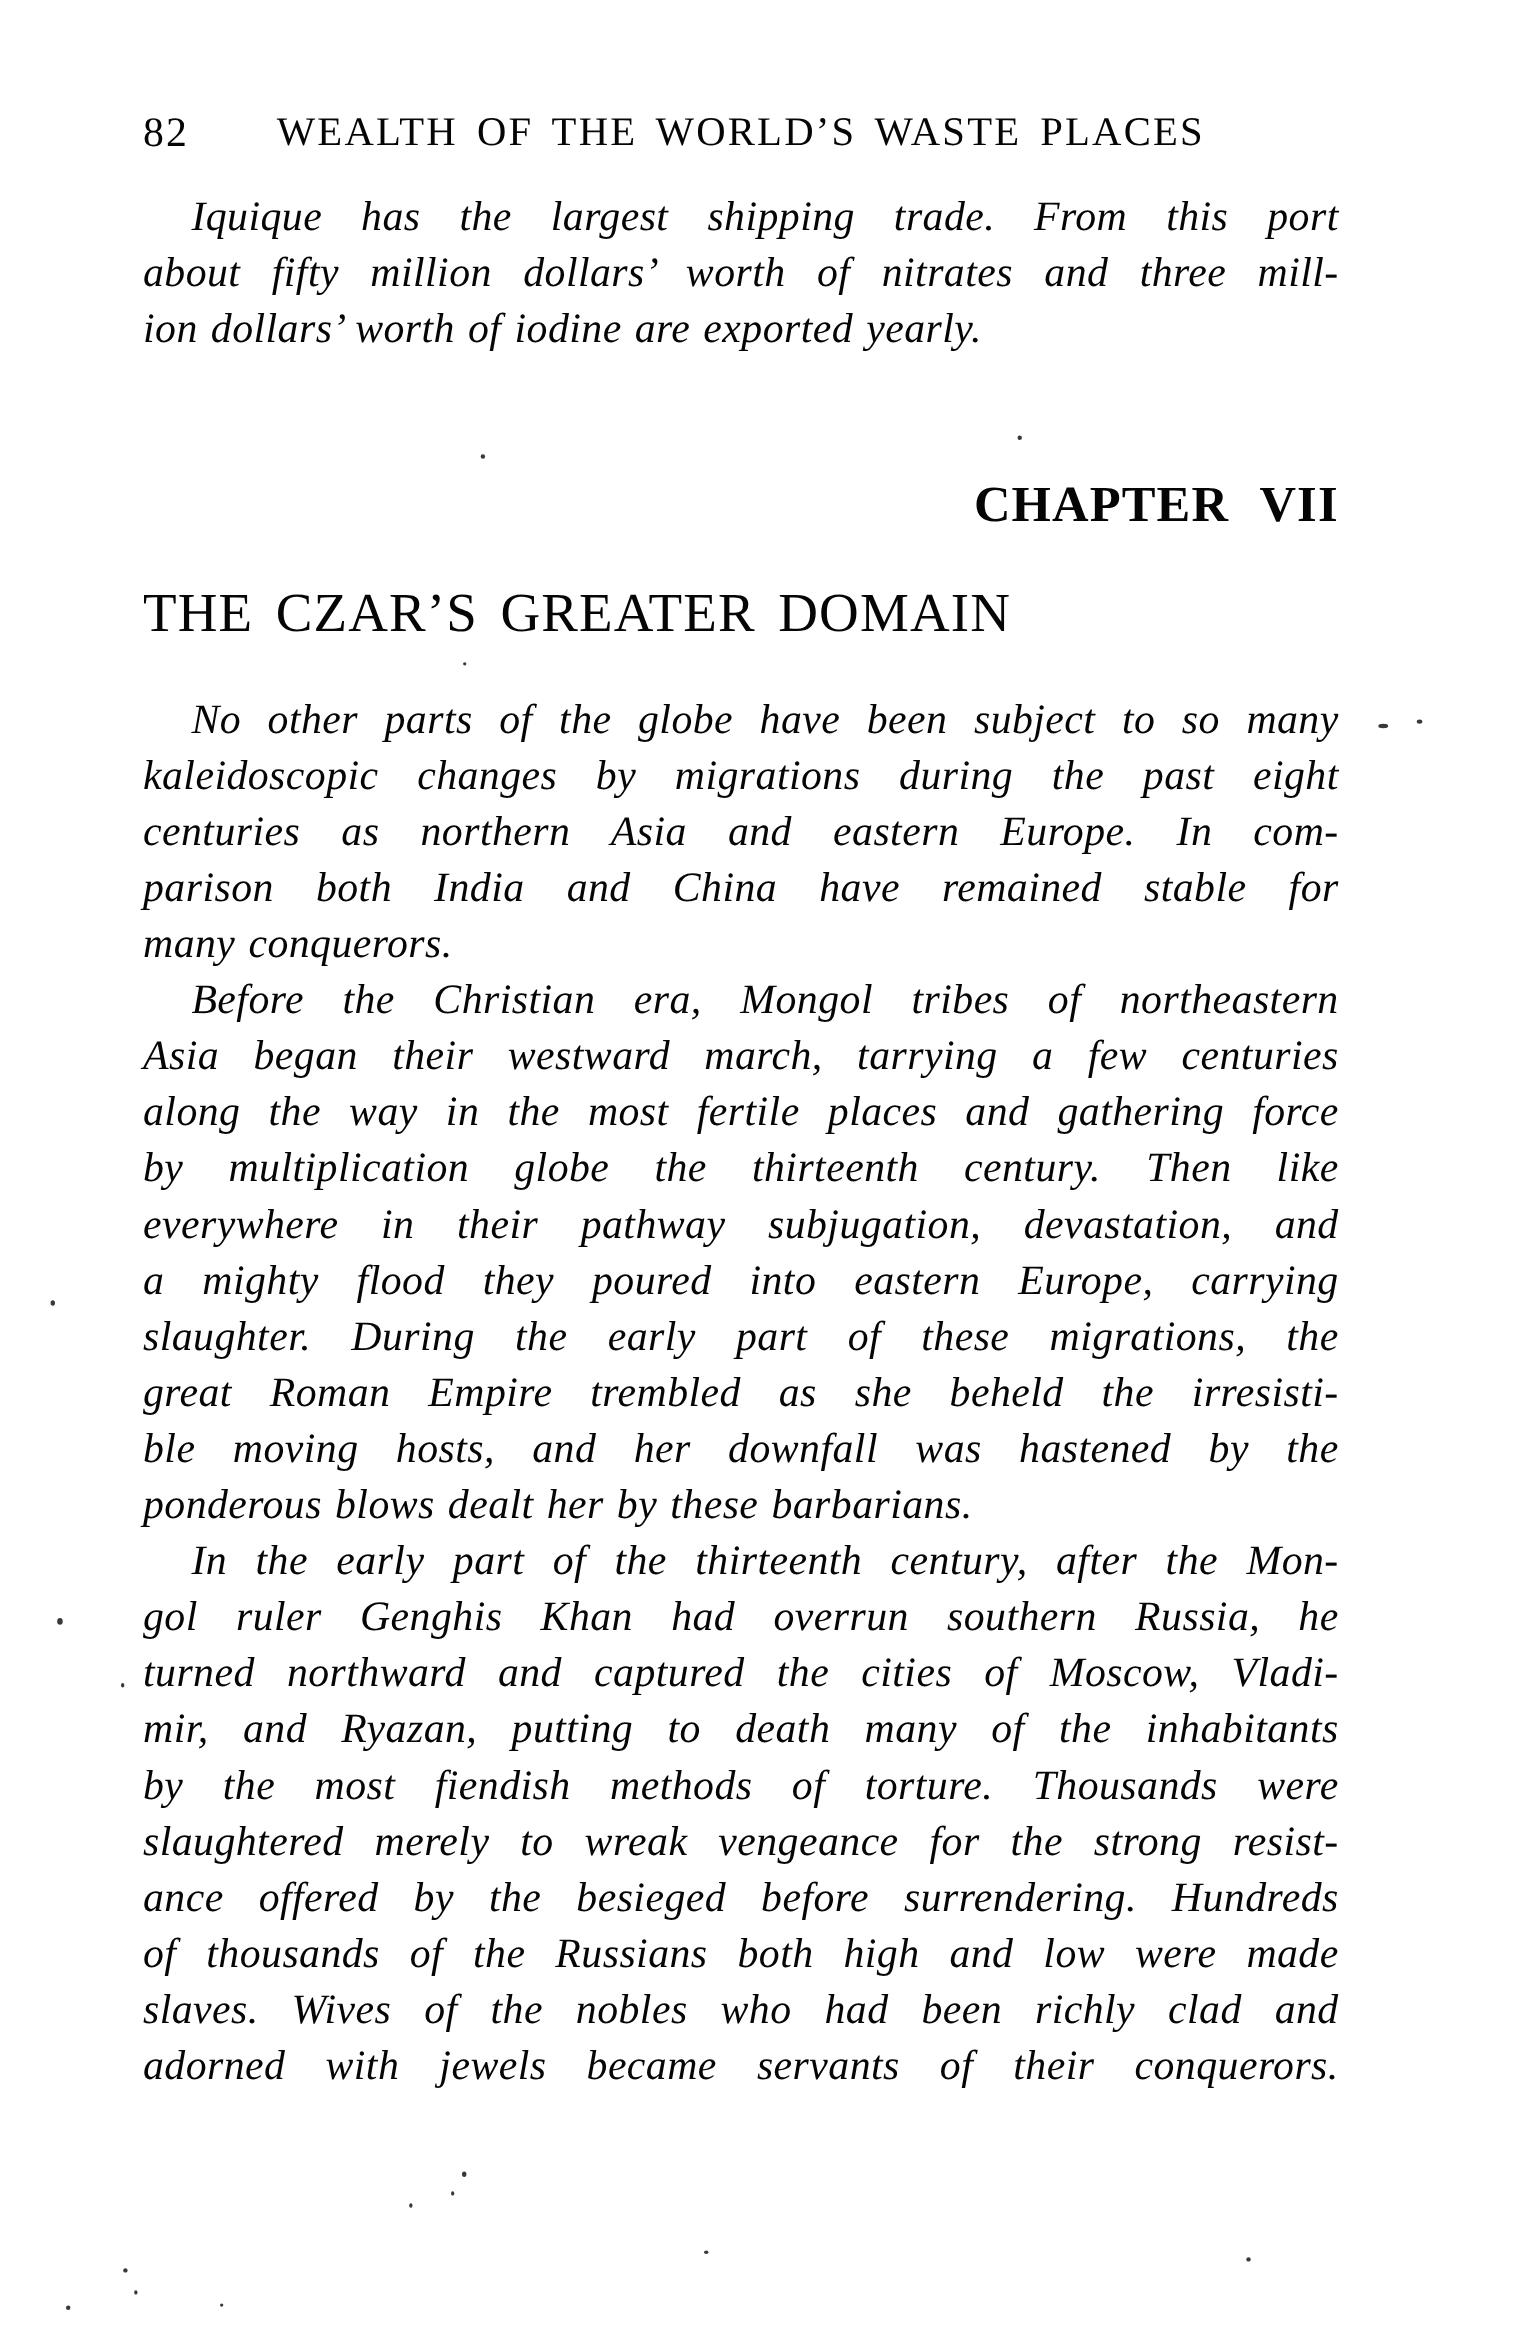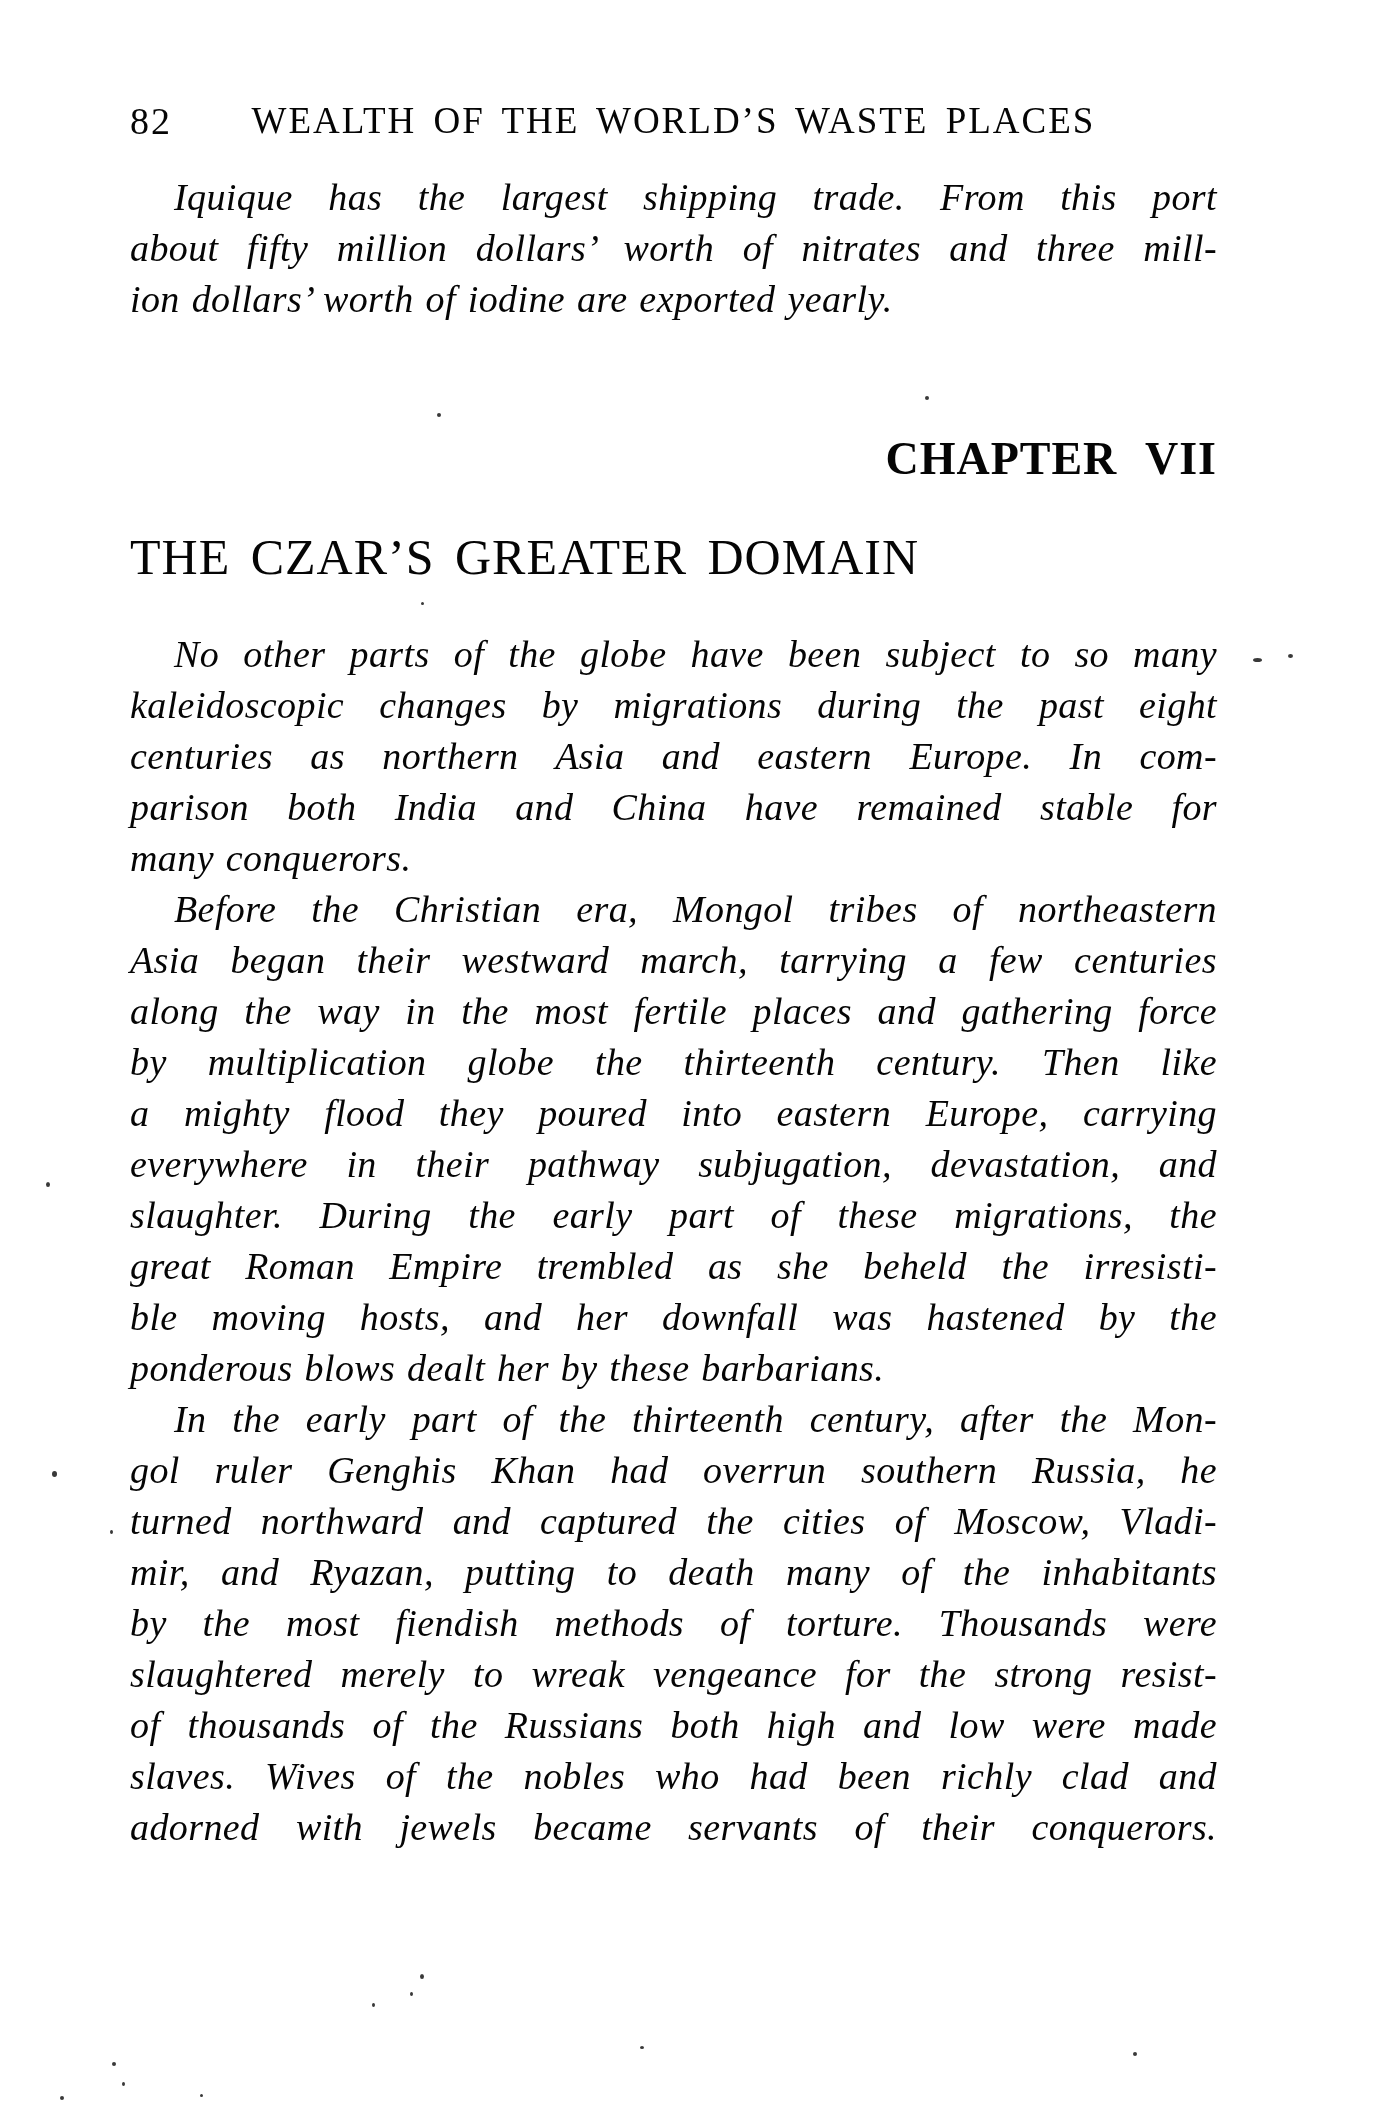--- a/index.html
+++ b/index.html
@@ -131,34 +131,35 @@
         <div class="line">kaleidoscopic changes by migrations during the past eight</div>
         <div class="line">centuries as northern Asia and eastern Europe. In com-</div>
         <div class="line">parison both India and China have remained stable for</div>
         <div class="line softend">many conquerors.</div>
       </div>
       <div class="para">
         <div class="line indent">Before the Christian era, Mongol tribes of northeastern</div>
         <div class="line">Asia began their westward march, tarrying a few centuries</div>
         <div class="line">along the way in the most fertile places and gathering force</div>
         <div class="line">by multiplication globe the thirteenth century. Then like</div>
+        <div class="line">everywhere in their pathway subjugation, devastation, and</div>
         <div class="line">a mighty flood they poured into eastern Europe, carrying</div>
-        <div class="line">everywhere in their pathway subjugation, devastation, and</div>
         <div class="line">slaughter. During the early part of these migrations, the</div>
         <div class="line">great Roman Empire trembled as she beheld the irresisti-</div>
         <div class="line">ble moving hosts, and her downfall was hastened by the</div>
         <div class="line softend">ponderous blows dealt her by these barbarians.</div>
       </div>
       <div class="para">
         <div class="line indent">In the early part of the thirteenth century, after the Mon-</div>
         <div class="line">gol ruler Genghis Khan had overrun southern Russia, he</div>
         <div class="line">turned northward and captured the cities of Moscow, Vladi-</div>
         <div class="line">mir, and Ryazan, putting to death many of the inhabitants</div>
         <div class="line">by the most fiendish methods of torture. Thousands were</div>
         <div class="line">slaughtered merely to wreak vengeance for the strong resist-</div>
+        <div class="line">ance offered by the besieged before surrendering. Hundreds</div>
         <div class="line">of thousands of the Russians both high and low were made</div>
         <div class="line">slaves. Wives of the nobles who had been richly clad and</div>
         <div class="line">adorned with jewels became servants of their conquerors.</div>
       </div>
     </div>
 
   <div id="artifacts">
       <div class="speck" style="left: 1253px; top: 634px; width: 9px; height: 4px;"></div>
       <div class="speck" style="left: 1288px; top: 630px; width: 5px; height: 4px;"></div>
       <div class="speck" style="left: 437px; top: 389px; width: 4px; height: 4px;"></div>

